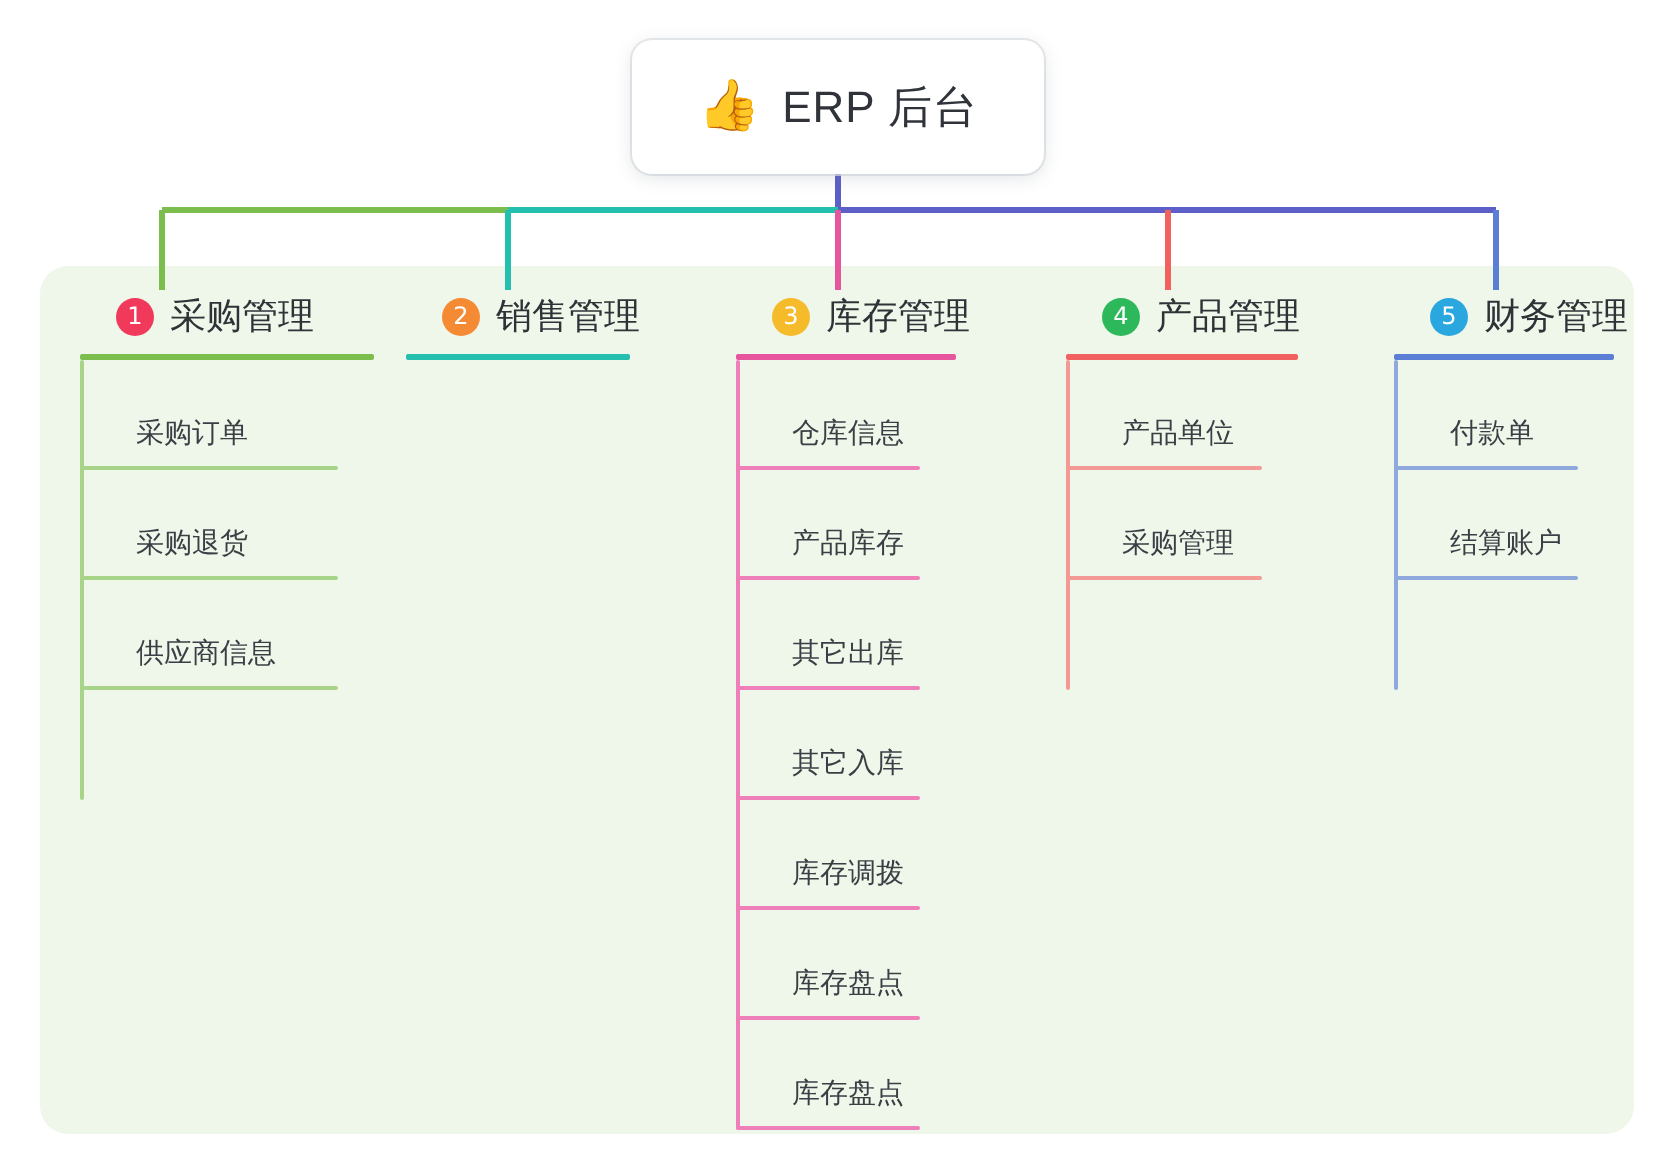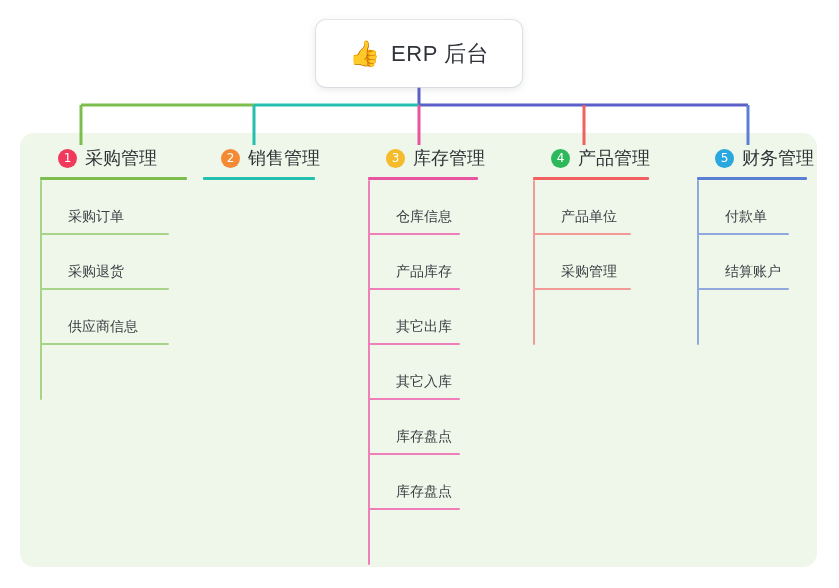--- a/index.html
+++ b/index.html
@@ -216,20 +216,24 @@
         </div>
         <div class="leaf">
           <span class="leaf-label">其它出库</span>
           <div class="leaf-rule" style="background: rgb(239, 127, 185); width: calc(100% - 18px);"></div>
         </div>
         <div class="leaf">
           <span class="leaf-label">其它入库</span>
           <div class="leaf-rule" style="background: rgb(239, 127, 185); width: calc(100% - 18px);"></div>
         </div>
         <div class="leaf">
+          <span class="leaf-label">库存调拨</span>
+          <div class="leaf-rule" style="background: rgb(239, 127, 185); width: calc(100% - 18px);"></div>
+        </div>
+        <div class="leaf">
           <span class="leaf-label">库存盘点</span>
           <div class="leaf-rule" style="background: rgb(239, 127, 185); width: calc(100% - 18px);"></div>
         </div>
         <div class="leaf">
           <span class="leaf-label">库存盘点</span>
           <div class="leaf-rule" style="background: rgb(239, 127, 185); width: calc(100% - 18px);"></div>
         </div>
       </div>
   </div>
 

